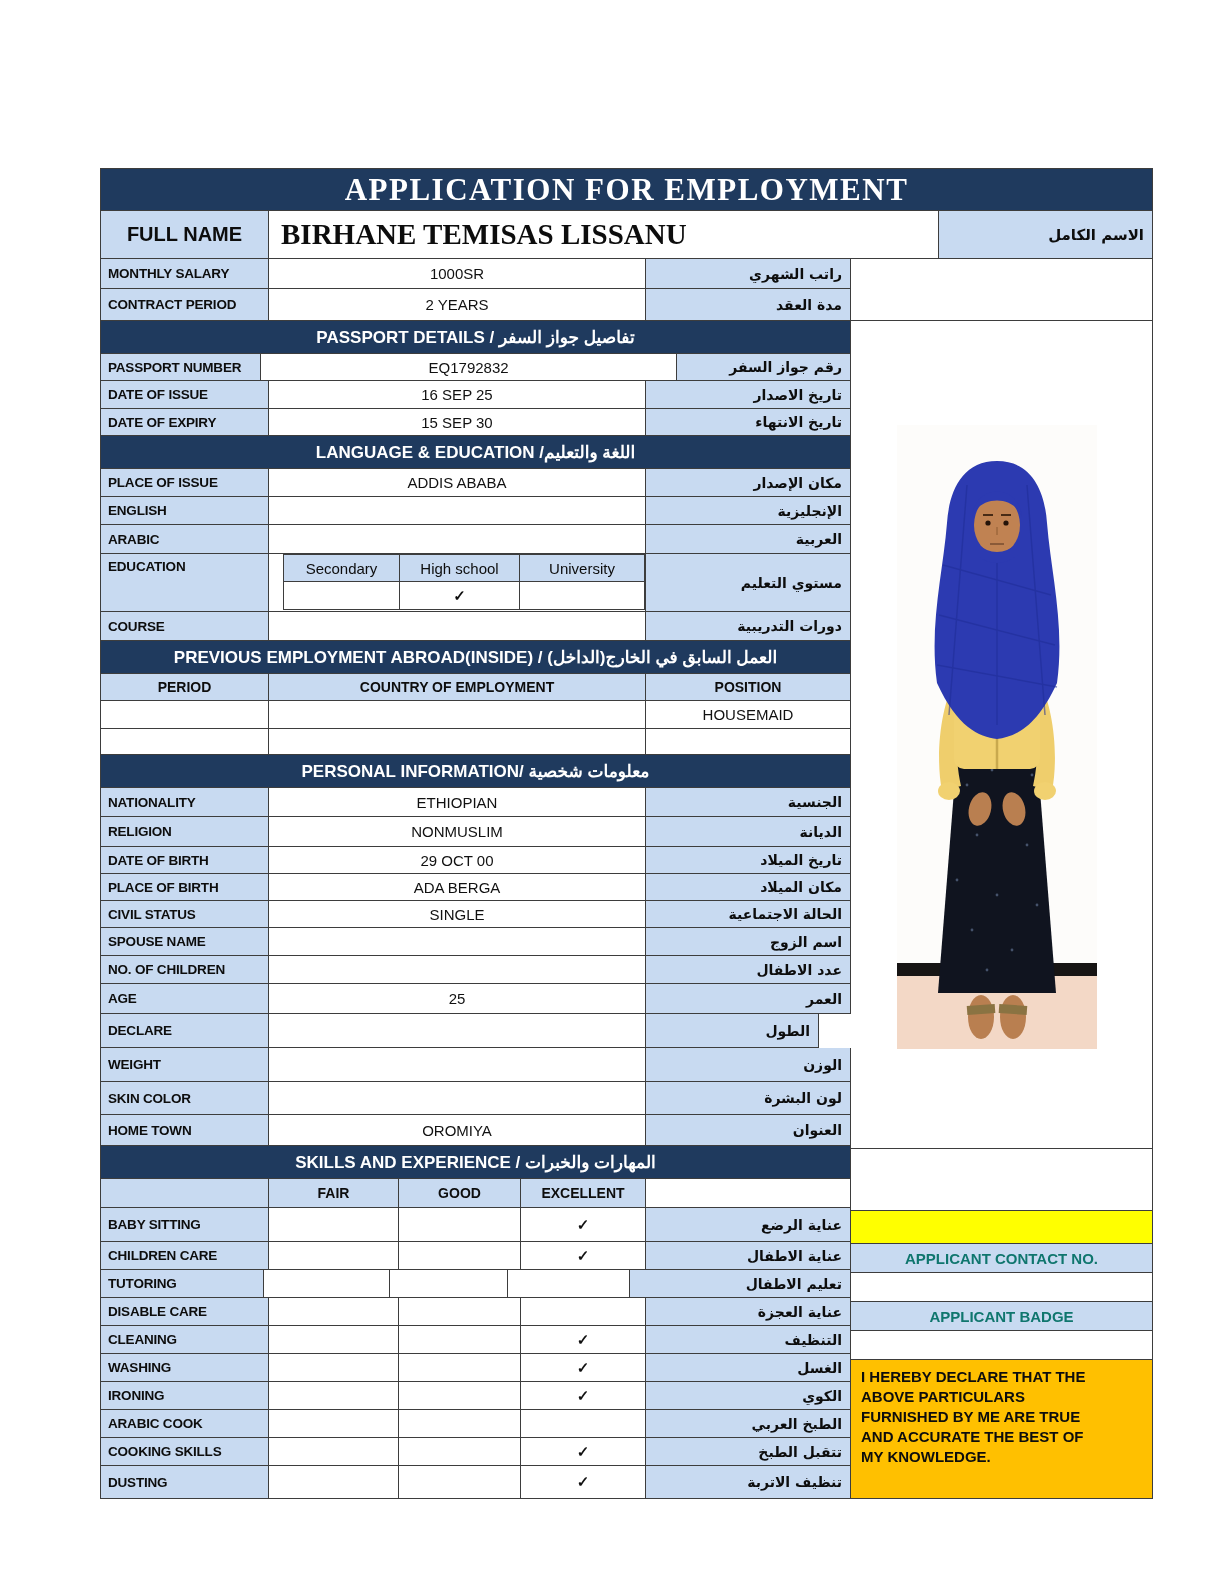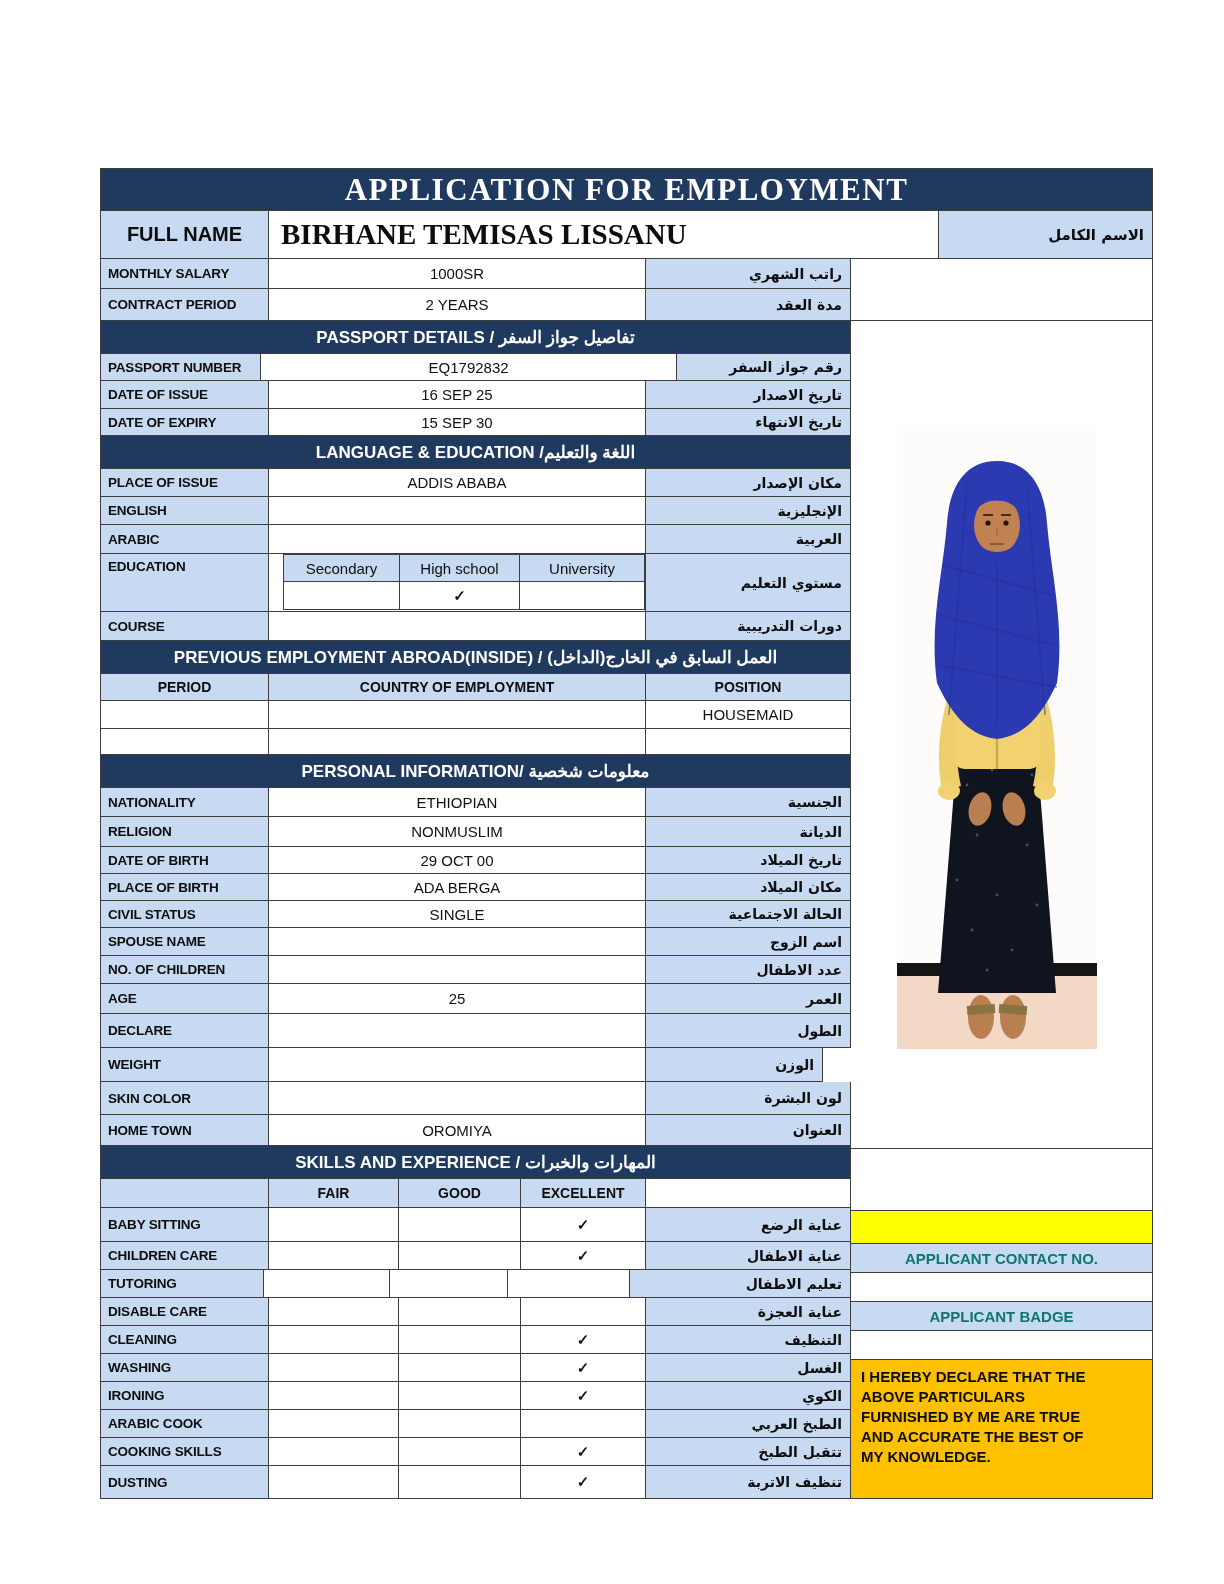--- a/index.html
+++ b/index.html
@@ -185,26 +185,26 @@
           <div class="c blue ar" style="width:205px">عدد الاطفال</div>
         </div>
         <div class="row" style="height:30px">
           <div class="c blue lbl" style="width:168px">AGE</div>
           <div class="c val" style="width:377px">25</div>
           <div class="c blue ar" style="width:205px">العمر</div>
         </div>
         <div class="row" style="height:34px">
           <div class="c blue lbl" style="width:168px">DECLARE</div>
           <div class="c val" style="width:377px"></div>
-          <div class="c blue ar" style="width:205px">الطول</div>
+          <div class="c blue ar" style="width:173px">الطول</div>
         </div>
         <div class="row" style="height:34px">
           <div class="c blue lbl" style="width:168px">WEIGHT</div>
           <div class="c val" style="width:377px"></div>
-          <div class="c blue ar" style="width:177px">الوزن</div>
+          <div class="c blue ar" style="width:205px">الوزن</div>
         </div>
         <div class="row" style="height:33px">
           <div class="c blue lbl" style="width:168px">SKIN COLOR</div>
           <div class="c val" style="width:377px"></div>
           <div class="c blue ar" style="width:205px">لون البشرة</div>
         </div>
         <div class="row" style="height:31px">
           <div class="c blue lbl" style="width:168px">HOME TOWN</div>
           <div class="c val" style="width:377px">OROMIYA</div>
           <div class="c blue ar" style="width:205px">العنوان</div>

